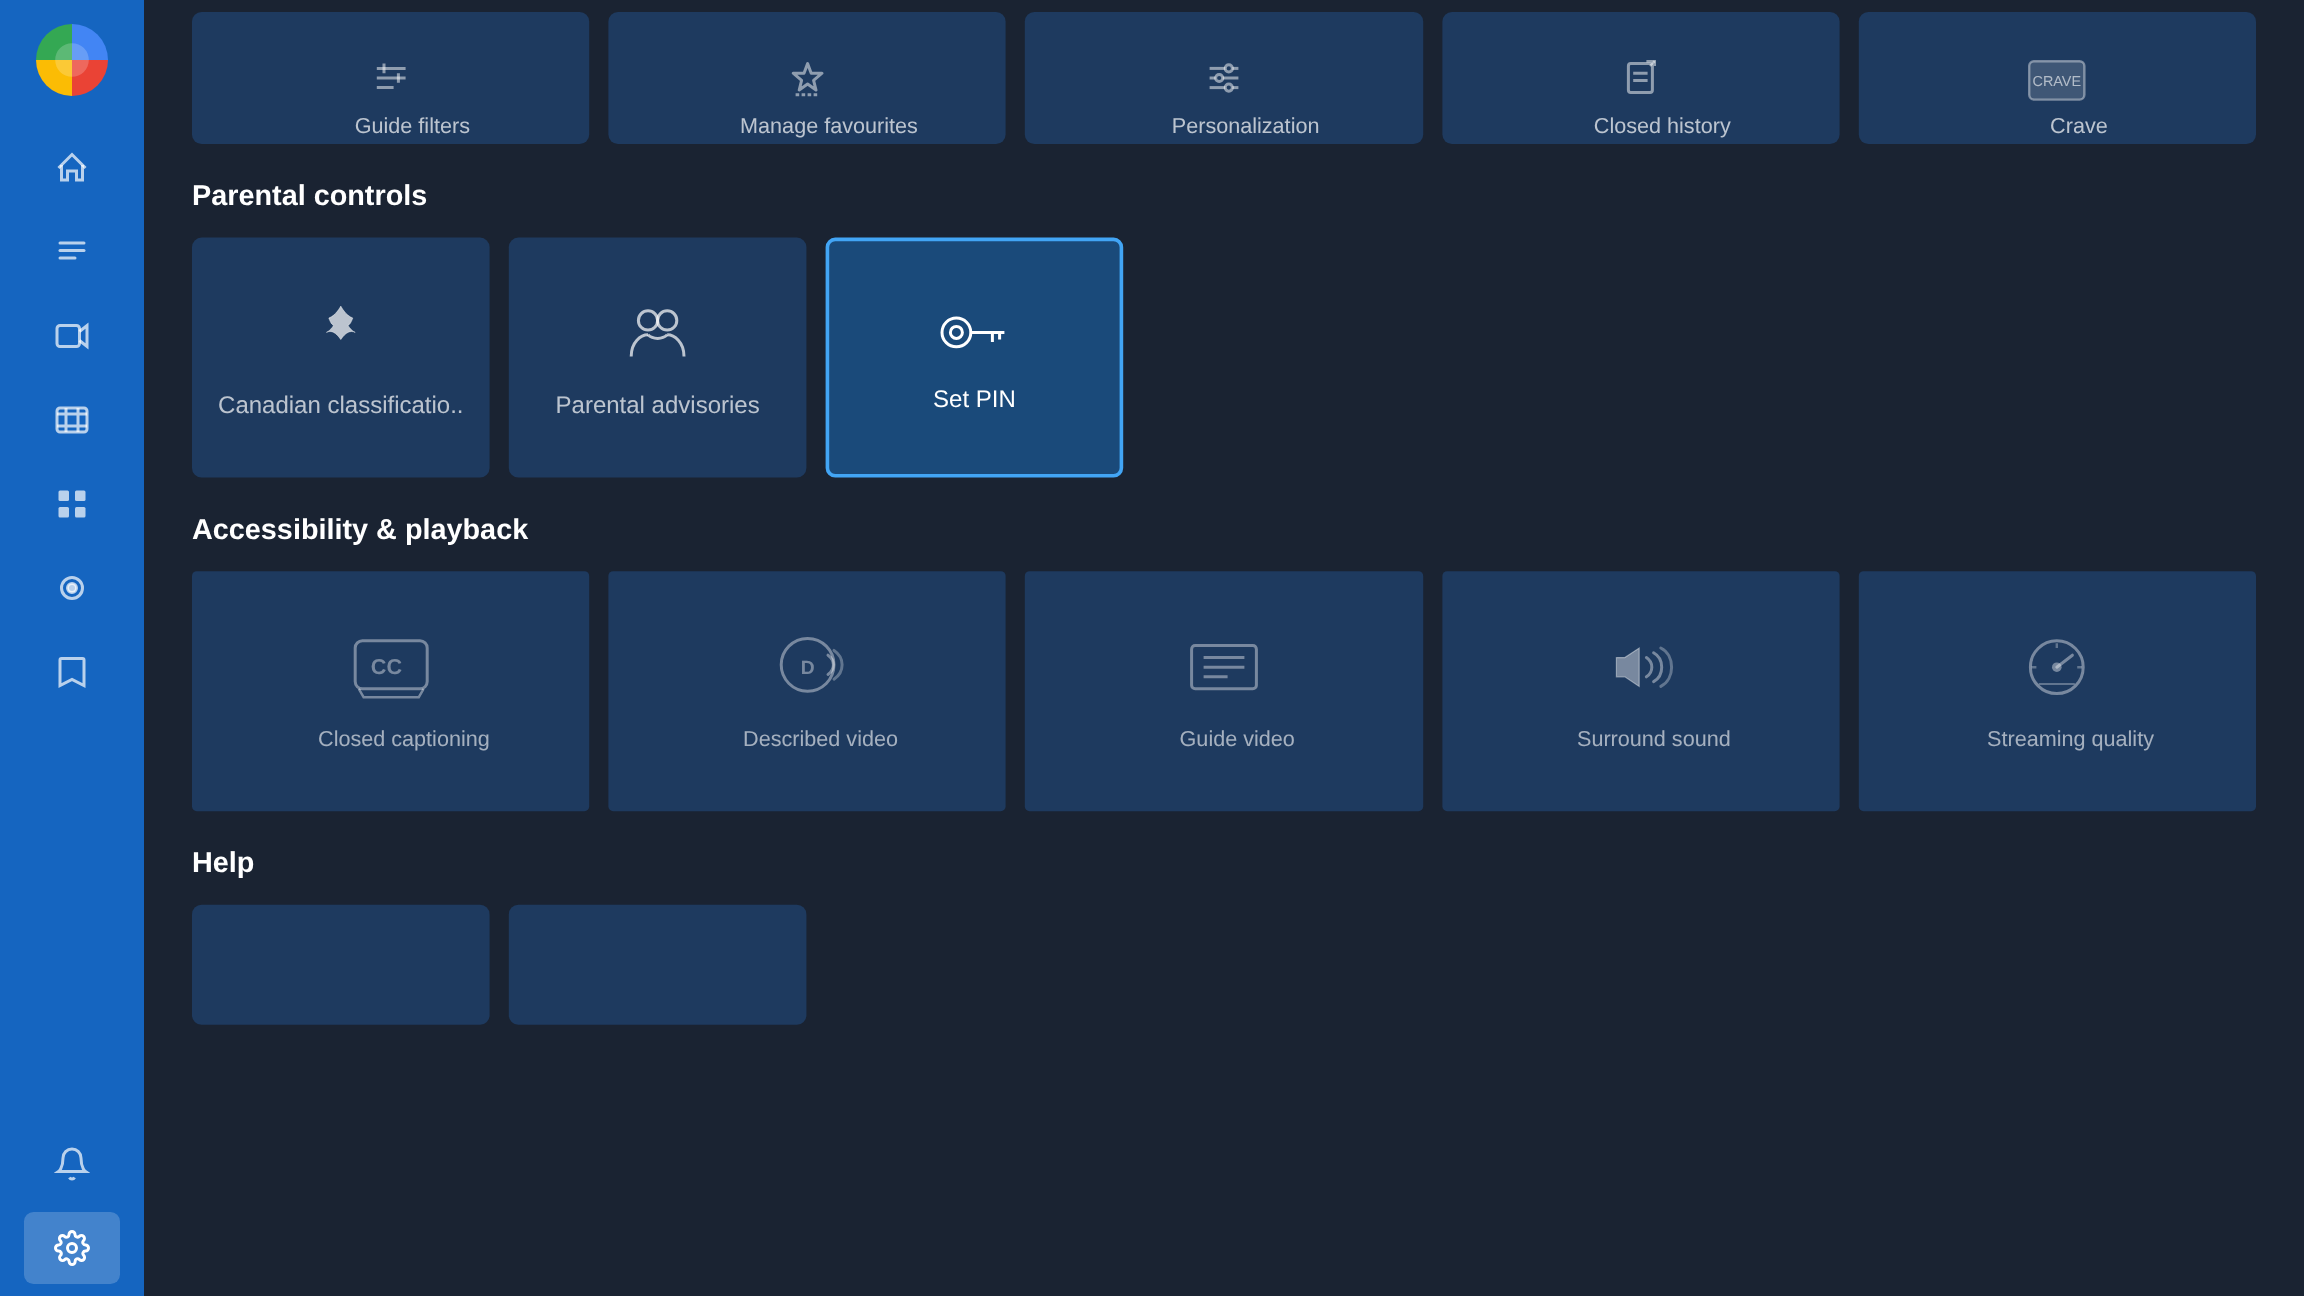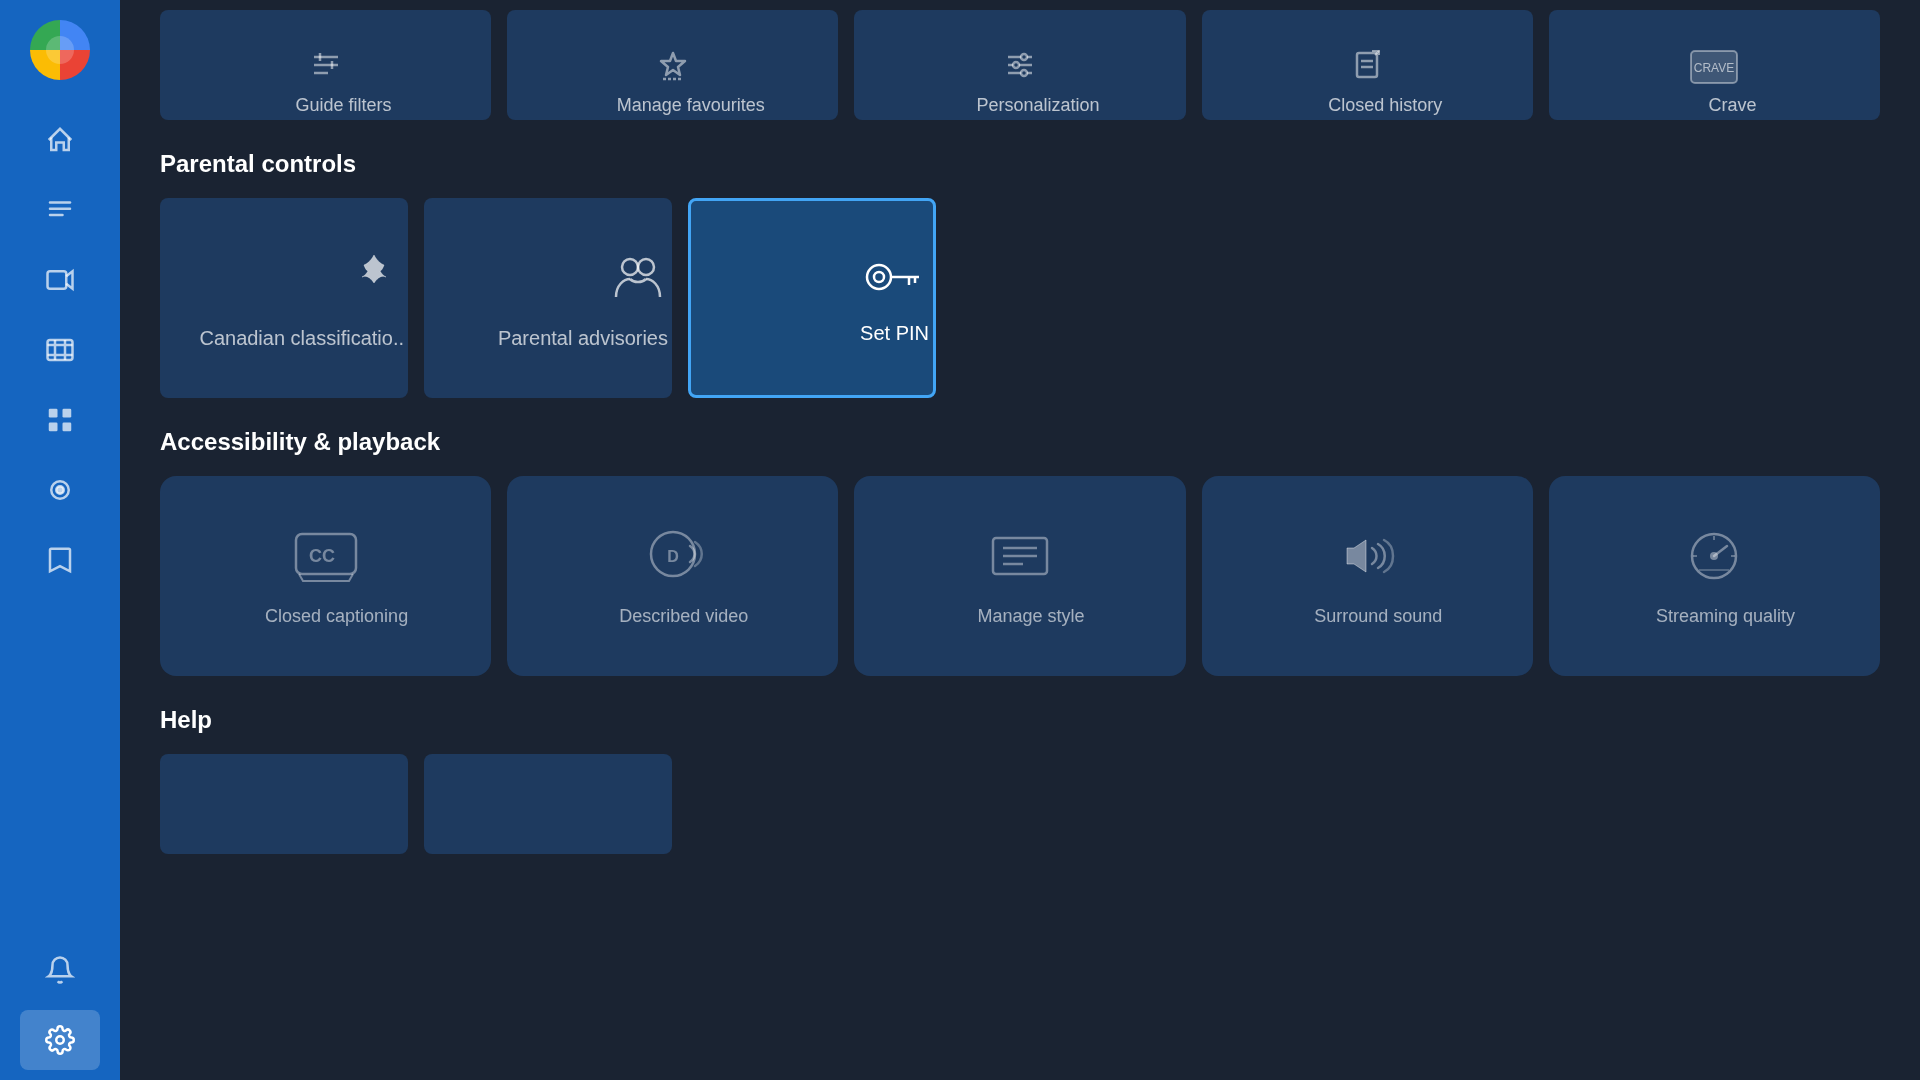--- a/index.html
+++ b/index.html
@@ -120,21 +120,21 @@
       display: flex;
       gap: 16px;
       flex-shrink: 0;
     }
 
     .big-card {
       background-color: #1e3a5f;
       border-radius: 8px;
       display: flex;
       flex-direction: column;
-      align-items: flex-end;
+      align-items: center;
       justify-content: center;
       cursor: pointer;
       width: 248px;
       height: 200px;
       padding: 4px;
     }
 
     .big-card.selected {
       border: 3px solid #42a5f5;
       background-color: #1a4a7a;
@@ -156,21 +156,21 @@
 
     
     .access-row {
       display: flex;
       gap: 16px;
       flex-shrink: 0;
     }
 
     .access-card {
       background-color: #1e3a5f;
-      border-radius: 16px;
+      border-radius: 4px;
       display: flex;
       flex-direction: column;
       align-items: center;
       justify-content: center;
       cursor: pointer;
       flex: 1;
       height: 200px;
       padding: 20px;
     }
 
@@ -420,21 +420,21 @@
 
     <div class="access-card">
       <div class="access-card-icon">
         <svg width="70" height="60" viewBox="0 0 70 60" fill="none">
           <rect x="8" y="12" width="54" height="36" rx="3" stroke="rgba(255,255,255,0.4)" stroke-width="2.5" fill="none"></rect>
           <line x1="18" y1="22" x2="52" y2="22" stroke="rgba(255,255,255,0.4)" stroke-width="2.5"></line>
           <line x1="18" y1="30" x2="52" y2="30" stroke="rgba(255,255,255,0.4)" stroke-width="2.5"></line>
           <line x1="18" y1="38" x2="38" y2="38" stroke="rgba(255,255,255,0.4)" stroke-width="2.5"></line>
         </svg>
       </div>
-      <div class="access-card-label">Manage style</div>
+      <div class="access-card-label">Guide video</div>
     </div>
 
     <div class="access-card">
       <div class="access-card-icon">
         <svg width="70" height="60" viewBox="0 0 70 60" fill="none">
 
           <path d="M15 22 L15 38 L22 38 L34 46 L34 14 L22 22 Z" fill="rgba(255,255,255,0.4)" stroke="rgba(255,255,255,0.4)" stroke-width="1"></path>
 
           <path d="M40 22 C46 26 46 34 40 38" stroke="rgba(255,255,255,0.4)" stroke-width="2.5" fill="none" stroke-linecap="round"></path>
           <path d="M46 18 C55 23 55 37 46 42" stroke="rgba(255,255,255,0.4)" stroke-width="2.5" fill="none" stroke-linecap="round"></path>

